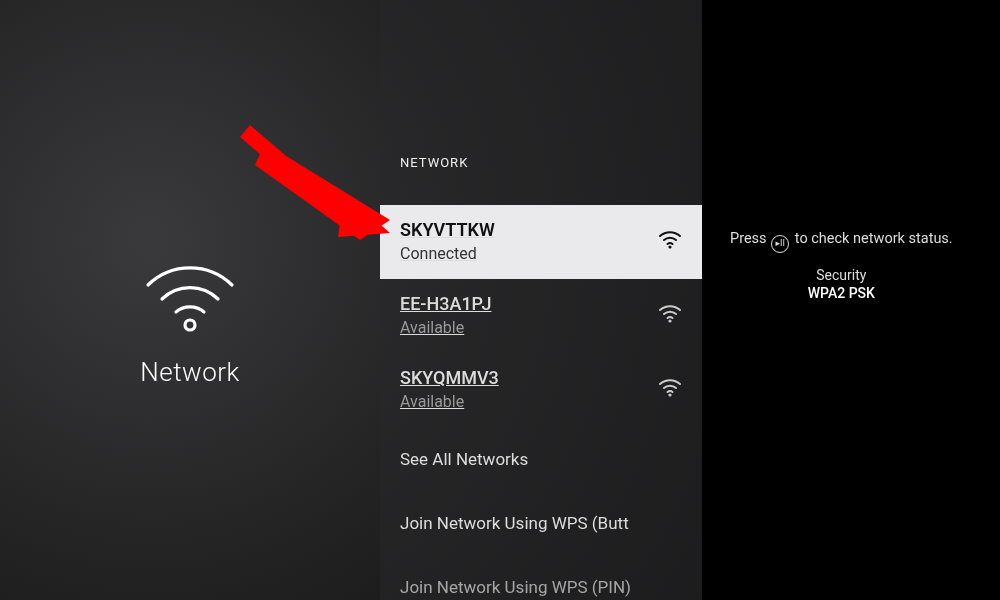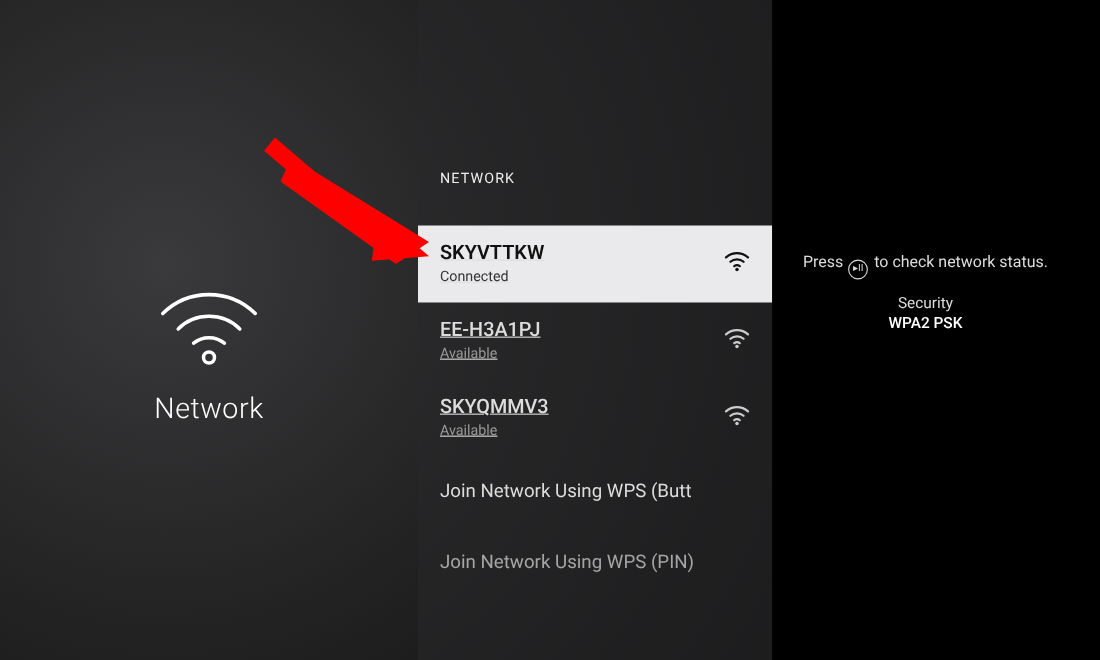--- a/index.html
+++ b/index.html
@@ -21,21 +21,21 @@
   .mid-header { font-size: 13px; letter-spacing: 1px; color: #eee; padding: 0 20px; position: absolute; top: 155px; }
   .list { position: absolute; top: 205px; left: 0; right: 0; }
 
   .row {
     display: flex; align-items: center; justify-content: space-between;
     padding: 14px 20px 16px 20px; min-height: 70px;
     cursor: pointer;
   }
   .row .info { display: flex; flex-direction: column; text-decoration: underline; }
   .row .name { font-size: 18px; font-weight: 500; color: #ddd; }
-  .row .status { font-size: 13px; color: #999; margin-top: 4px; }
+  .row .status { font-size: 16px; color: #999; margin-top: 4px; }
   .row .sig { color: #ccc; }
 
   .row.selected { background: #eaeaec; }
   .row.selected .name { color: #111; font-weight: 600; }
   .row.selected .status { color: #333; }
   .row.selected .sig { color: #111; }
 
   .link-row { padding: 22px 20px; font-size: 17px; color: #ddd; white-space: nowrap; overflow: hidden; cursor: pointer; }
 
   
@@ -121,20 +121,21 @@
             <g fill="none" stroke="currentColor" stroke-width="2" stroke-linecap="round">
               <path d="M2 7 A15 15 0 0 1 22 7"></path>
               <path d="M6 11 A9 9 0 0 1 18 11"></path>
               <path d="M9.5 15 A4 4 0 0 1 14.5 15"></path>
             </g>
             <circle cx="12" cy="18" r="1.6" fill="currentColor"></circle>
           </svg>
       </span>
     </div>
 
+    <div class="link-row">See All Networks</div>
     <div class="link-row">Join Network Using WPS (Butt</div>
     <div class="link-row" style="opacity:.7">Join Network Using WPS (PIN)</div>
 
   </div>
 </div>
 
 <div class="right-panel">
   <div class="right-content">
     <div class="tip">
       <span>Press </span><span class="tip-icon">▸II</span><span> to check network status.</span>

